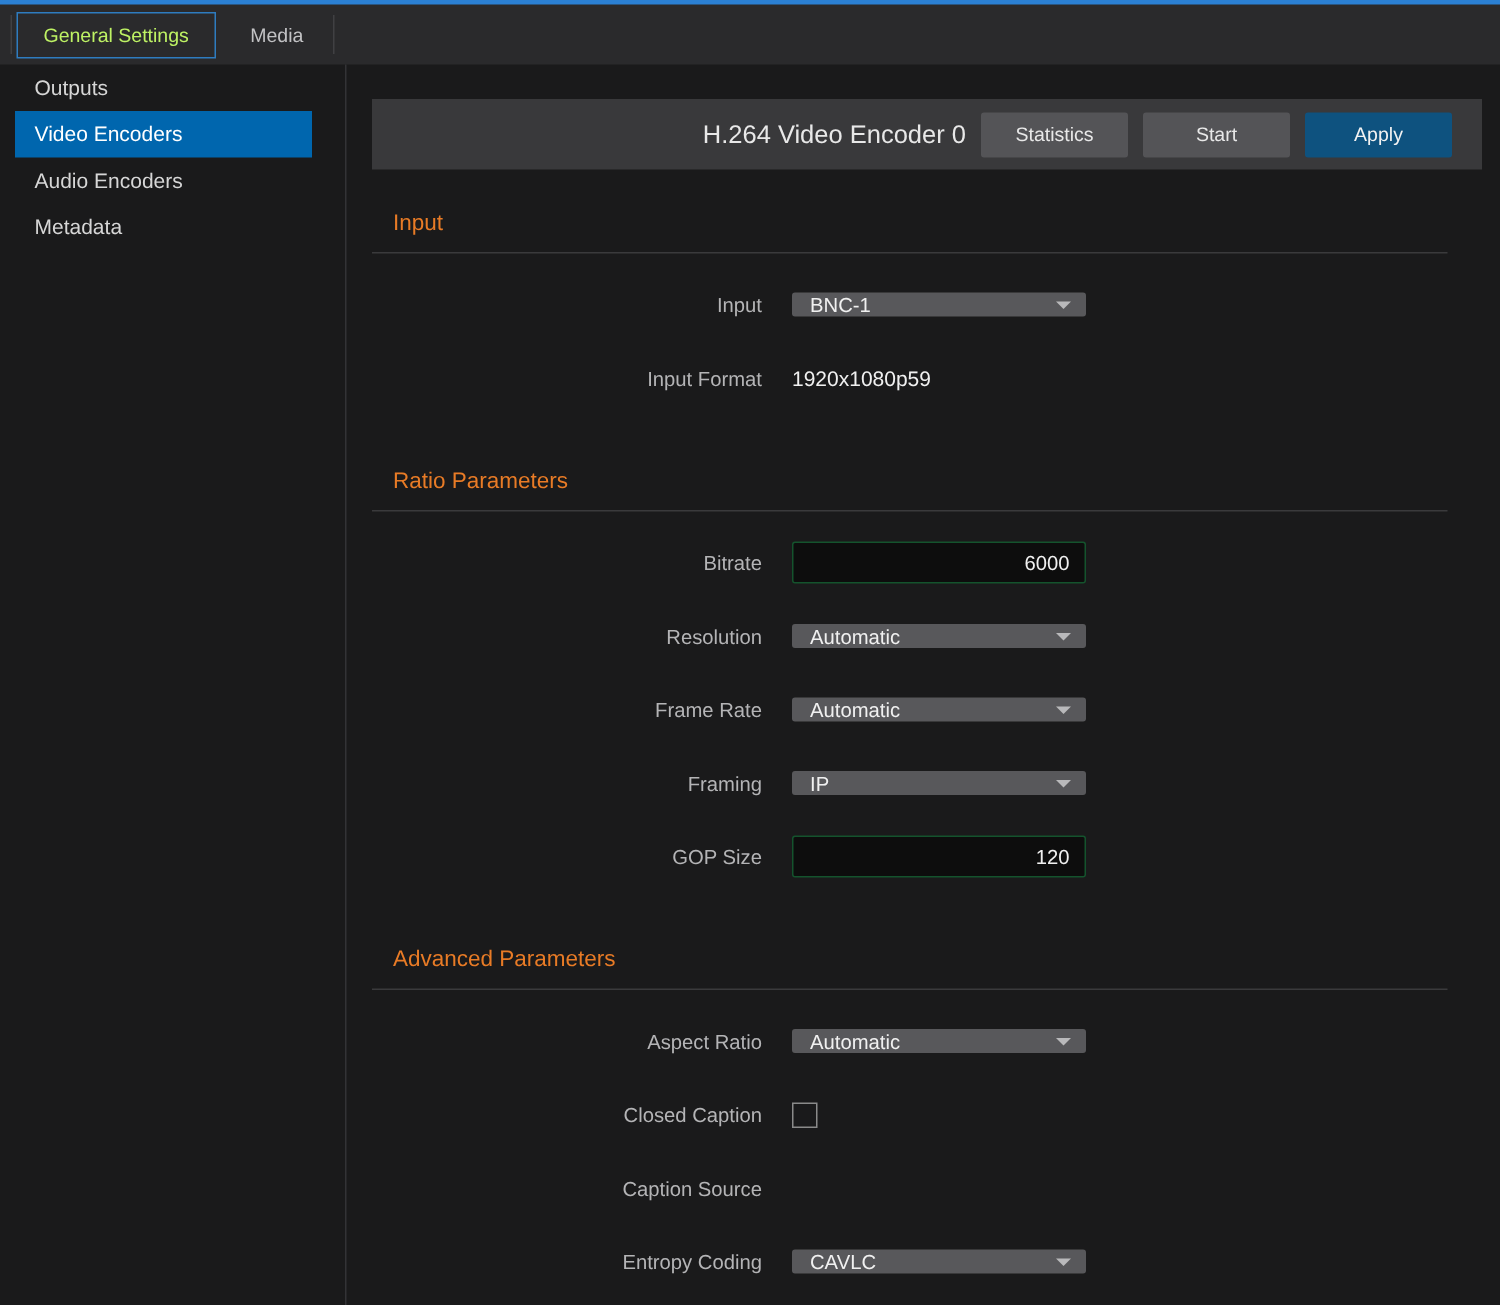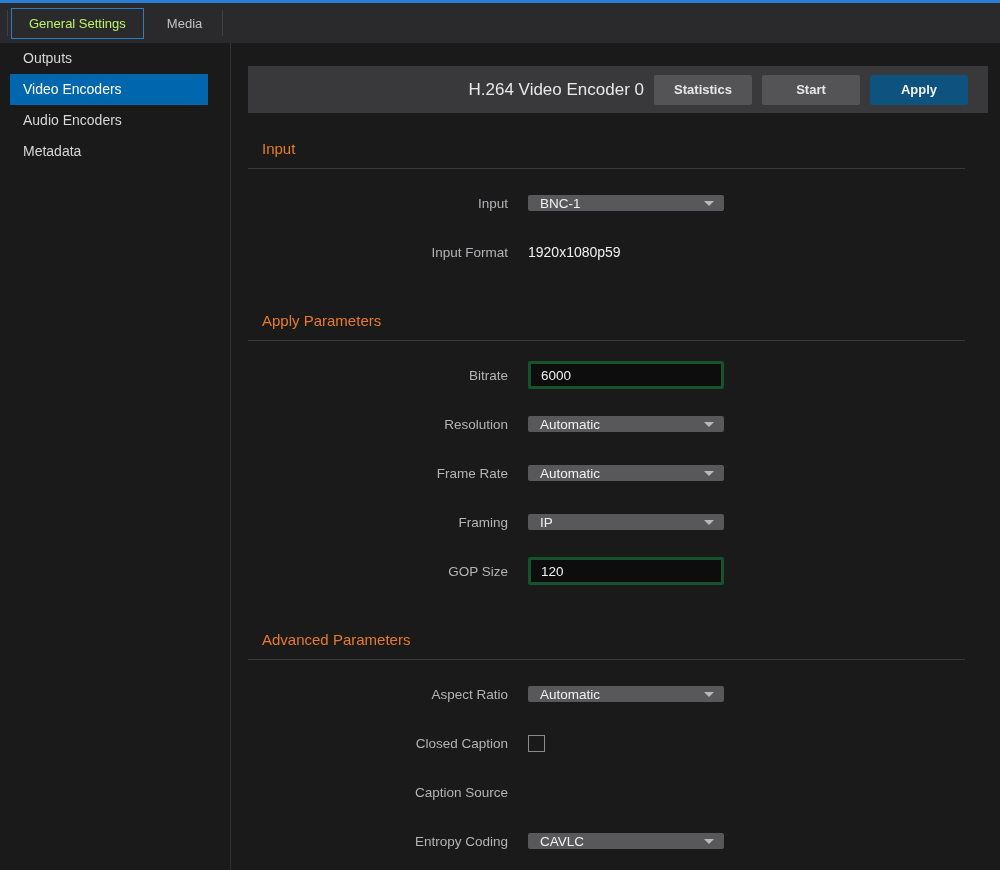--- a/index.html
+++ b/index.html
@@ -89,21 +89,20 @@
     height: 30px;
     margin-left: 10px;
     background: #545457;
     border: none;
     border-radius: 2px;
     color: #e8e8e8;
     font-size: 13px;
     font-family: "Liberation Sans", sans-serif;
     cursor: pointer;
     text-align: center;
-    font-weight: bold;
   }
   .btn.primary { background: #0e527f; color: #f2f2f2; }
 
   
   .section { margin-top: 46px; }
   .section:first-of-type { margin-top: 27px; }
   .section-title {
     font-size: 15px;
     font-weight: 400;
     color: #e87b26;
@@ -147,26 +146,27 @@
   .arrow {
     width: 0; height: 0;
     border-left: 5px solid transparent;
     border-right: 5px solid transparent;
     border-top: 5px solid #b9b9bb;
   }
   .textbox {
     width: 196px;
     height: 28px;
     background: #0d0d0d;
-    border: 3px solid #14532d;
+    border: 1px solid #14532d;
     border-radius: 2px;
     color: #f0f0f0;
     font-size: 13.5px;
     font-family: "Liberation Sans", sans-serif;
     padding: 0 10px;
+    text-align: right;
   }
   .static-value { color: #f0f0f0; font-size: 14px; }
   .side-btn {
     margin-left: 10px;
     min-width: 124px;
   }
   .checkbox {
     width: 17px; height: 17px;
     border: 1px solid #8a8a8a;
     background: transparent;
@@ -215,21 +215,21 @@
           </div>
         </div>
         <div class="row">
           <span class="row-label">Input Format</span>
           <span class="static-value">1920x1080p59</span>
         </div>
       </div>
     </section>
 
     <section class="section">
-      <h2 class="section-title">Apply Parameters</h2>
+      <h2 class="section-title">Ratio Parameters</h2>
       <hr class="section-rule">
       <div class="section-body">
         <div class="row">
           <span class="row-label">Bitrate</span>
           <input class="textbox" type="text" value="6000" style="">
         </div>
         <div class="row">
           <span class="row-label">Resolution</span>
           <div class="select">
             <span class="sel-text">Automatic</span>

